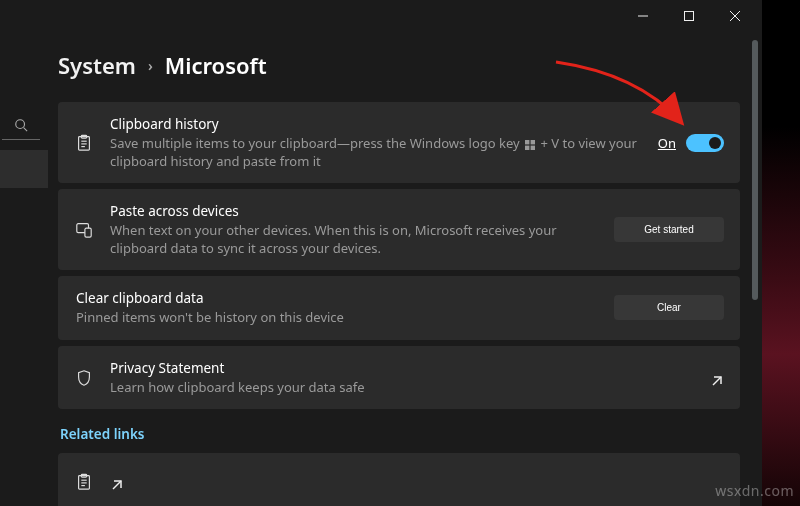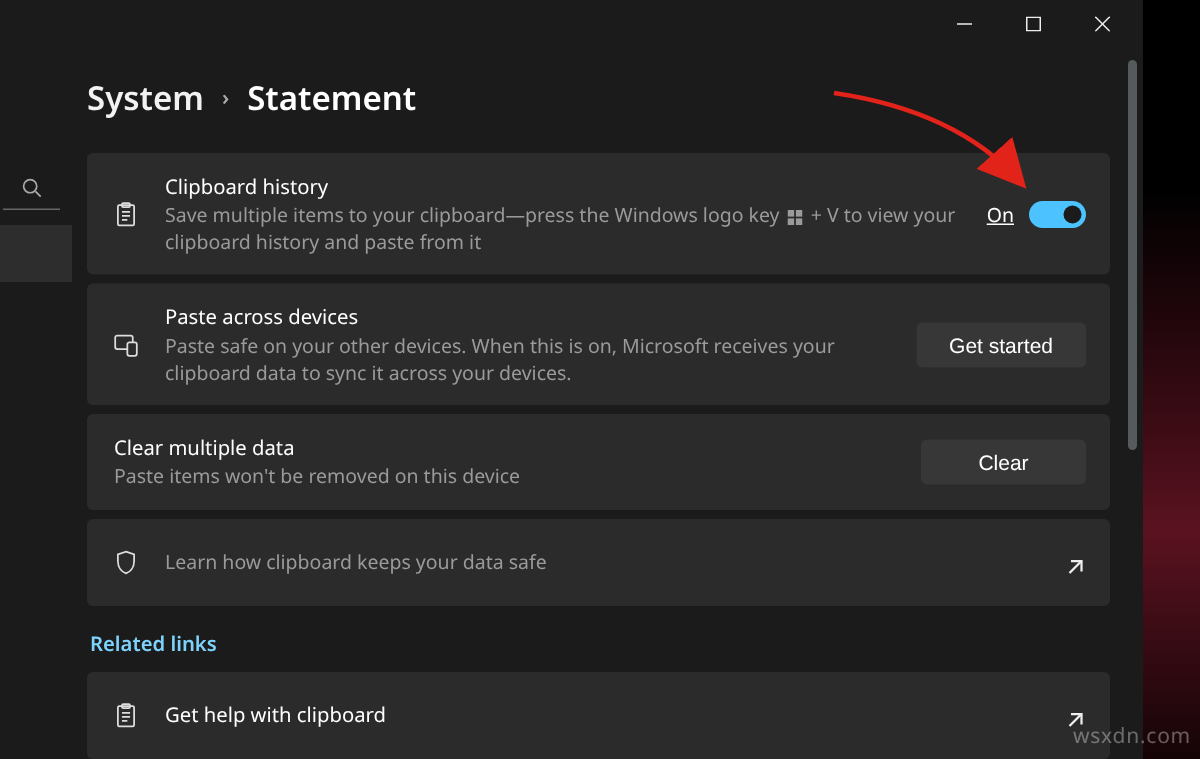--- a/index.html
+++ b/index.html
@@ -82,21 +82,21 @@
     width: 38px; height: 18px; border-radius: 10px; background: #4cc2ff;
     position: relative;
   }
   .toggle .knob {
     position: absolute; right: 3px; top: 3px; width: 12px; height: 12px;
     border-radius: 50%; background: #1b1b1b;
   }
   .btn {
     background: #373737; color: #fff;
     border: none; border-radius: 4px;
-    font-size: 14px; padding: 7px 22px; min-width: 110px;
+    font-size: 10px; padding: 7px 22px; min-width: 110px;
     text-align: center;
   }
   .open-icon {
     width: 14px; height: 14px; color: #eee;
   }
   .open-icon svg { width: 14px; height: 14px; stroke: #eee; fill: none; stroke-width: 1.5; }
   .section-head {
     font-size: 13.5px; font-weight: 600; color: #7dd3fc;
     margin: 16px 0 10px 2px;
   }
@@ -150,21 +150,21 @@
         </svg>
       </div>
       <div class="nav-sel"></div>
     </div>
 
     <div class="main">
 
       <div class="breadcrumb">
         <span class="bc-root">System</span>
         <span class="bc-chevron">›</span>
-        <span>Statement</span>
+        <span>Microsoft</span>
       </div>
 
       <div class="card tall">
         <div class="card-icon">
           <svg viewBox="0 0 20 20">
               <rect x="4" y="3" width="12" height="15" rx="1"></rect>
               <rect x="7" y="1.5" width="6" height="3" rx="1"></rect>
               <line x1="7" y1="8" x2="13" y2="8"></line>
               <line x1="7" y1="11" x2="13" y2="11"></line>
               <line x1="7" y1="14" x2="11" y2="14"></line>
@@ -191,44 +191,45 @@
 
       <div class="card tall">
         <div class="card-icon">
           <svg viewBox="0 0 20 20">
               <rect x="2" y="3" width="13" height="10" rx="1.5"></rect>
               <rect x="11" y="8" width="7" height="10" rx="1.5" fill="#2b2b2b"></rect>
             </svg>
         </div>
         <div class="card-text">
           <div class="card-title">Paste across devices</div>
-          <div class="card-desc">Paste safe on your other devices. When this is on, Microsoft receives your clipboard data to sync it across your devices.</div>
+          <div class="card-desc">When text on your other devices. When this is on, Microsoft receives your clipboard data to sync it across your devices.</div>
         </div>
         <div class="card-action">
           <button class="btn">Get started</button>
         </div>
       </div>
 
       <div class="card">
         <div class="card-text" style="padding-left:2px;">
-          <div class="card-title">Clear multiple data</div>
-          <div class="card-desc">Paste items won't be removed on this device</div>
+          <div class="card-title">Clear clipboard data</div>
+          <div class="card-desc">Pinned items won't be history on this device</div>
         </div>
         <div class="card-action">
           <button class="btn">Clear</button>
         </div>
       </div>
 
       <div class="card">
         <div class="card-icon">
           <svg viewBox="0 0 20 20">
               <path d="M10 2 L16 4 V9 C16 14 13 17 10 18 C7 17 4 14 4 9 V4 Z"></path>
             </svg>
         </div>
         <div class="card-text">
+          <div class="card-title">Privacy Statement</div>
           <div class="card-desc">Learn how clipboard keeps your data safe</div>
         </div>
         <div class="card-action">
           <span class="open-icon">
             <svg viewBox="0 0 14 14">
                 <path d="M4 3 H11 V10"></path>
                 <path d="M11 3 L3 11"></path>
               </svg>
           </span>
         </div>
@@ -238,23 +239,20 @@
 
       <div class="card">
         <div class="card-icon">
           <svg viewBox="0 0 20 20">
               <rect x="4" y="3" width="12" height="15" rx="1"></rect>
               <rect x="7" y="1.5" width="6" height="3" rx="1"></rect>
               <line x1="7" y1="8" x2="13" y2="8"></line>
               <line x1="7" y1="11" x2="13" y2="11"></line>
               <line x1="7" y1="14" x2="11" y2="14"></line>
             </svg>
-        </div>
-        <div class="card-text">
-          <div class="card-title">Get help with clipboard</div>
         </div>
         <div class="card-action">
           <span class="open-icon">
             <svg viewBox="0 0 14 14">
                 <path d="M4 3 H11 V10"></path>
                 <path d="M11 3 L3 11"></path>
               </svg>
           </span>
         </div>
       </div>

